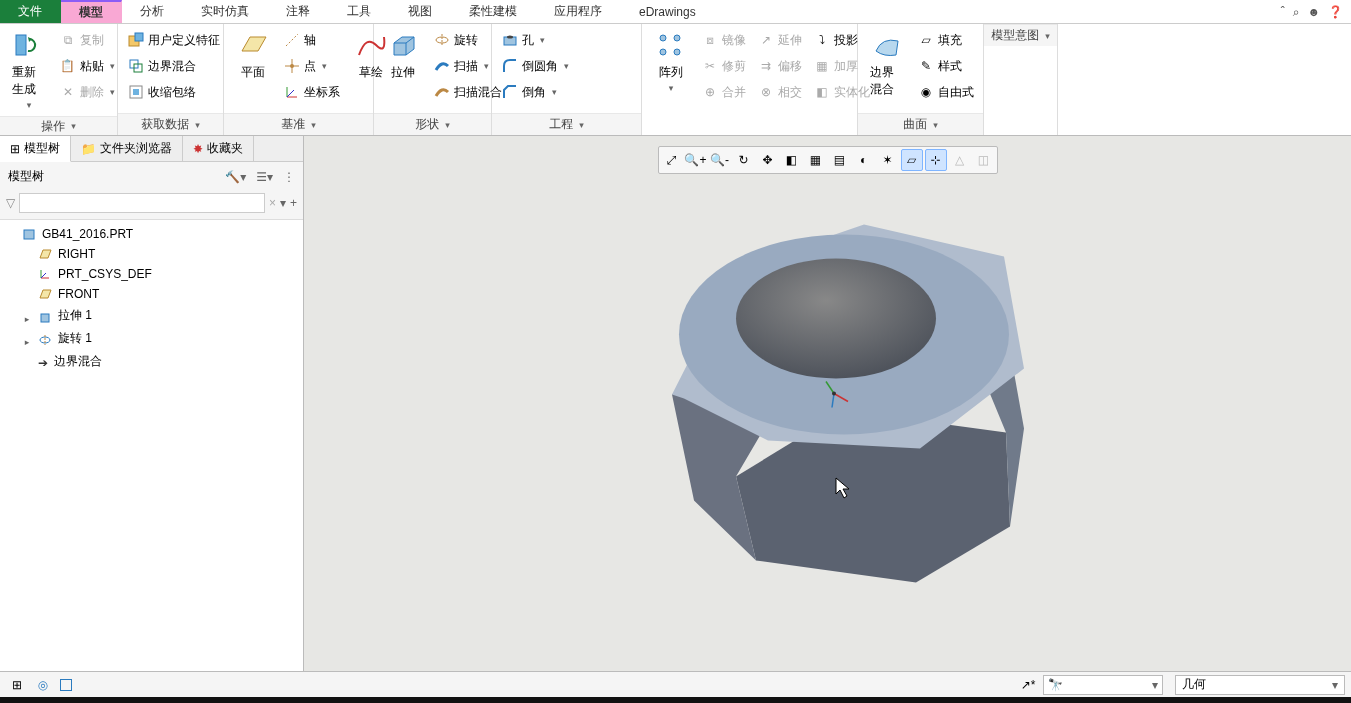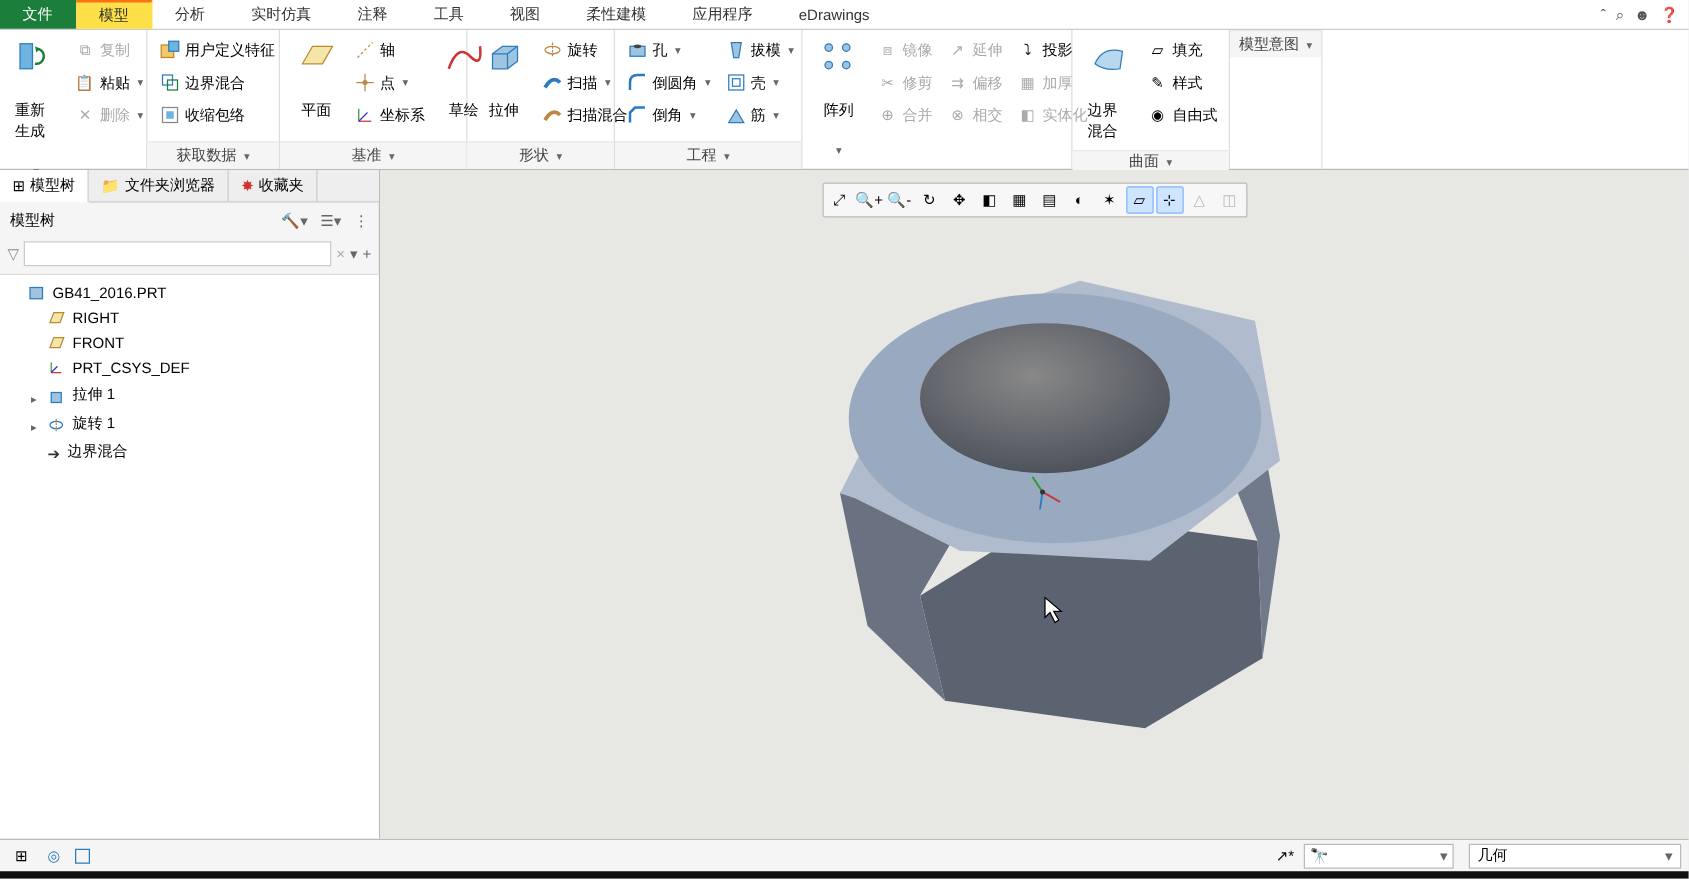--- a/index.html
+++ b/index.html
@@ -1,27 +1,27 @@
 <!DOCTYPE html>
 <html><head>
 <meta charset="utf-8">
 <style>
 *{box-sizing:border-box;margin:0;padding:0;font-family:"Microsoft YaHei","Segoe UI",sans-serif;font-size:12px;user-select:none}
 body{background:#f0f0f0;width:1351px;height:703px;overflow:hidden;display:flex;flex-direction:column}
 .tabs{display:flex;background:#fff;height:24px;border-bottom:1px solid #ccc;align-items:stretch}
 .tab{padding:0 18px;display:flex;align-items:center;color:#333;border-right:1px solid transparent;cursor:pointer}
 .tab.file{background:#1b7f3b;color:#fff}
-.tab.active{background:#fde047;border-top:2px solid #f97316;font-weight:400}
+.tab.active{background:#f9a8d4;border-top:2px solid #8b5cf6;font-weight:700}
 .tabs-spacer{flex:1}
 .tabs-right{display:flex;align-items:center;padding-right:8px;gap:8px;color:#555}
 .ribbon{display:flex;background:#fff;height:112px;border-bottom:1px solid #bbb}
 .grp{display:flex;flex-direction:column;border-right:1px solid #ddd}
 .grp-body{flex:1;display:flex;align-items:flex-start;padding:4px 6px;gap:4px}
 .grp-label{height:22px;display:flex;align-items:center;justify-content:center;color:#444;background:#f5f5f5;border-top:1px solid #e8e8e8;gap:4px}
-.vbtn{display:flex;flex-direction:column;align-items:center;justify-content:center;gap:18px;padding:2px 6px;cursor:pointer;border-radius:2px;min-width:46px}
+.vbtn{display:flex;flex-direction:column;align-items:center;justify-content:center;gap:2px;padding:2px 6px;cursor:pointer;border-radius:2px;min-width:46px}
 .vbtn .ic{width:32px;height:32px;display:flex;align-items:center;justify-content:center}
 .sbtn{display:flex;align-items:center;gap:4px;padding:2px 4px;cursor:pointer;border-radius:2px;height:24px;white-space:nowrap}
 .sbtn.disabled{color:#aaa}
 .sbtn .ic{width:16px;height:16px;display:flex;align-items:center;justify-content:center}
 .col{display:flex;flex-direction:column;gap:2px}
 .dd::after{content:"▾";font-size:9px;color:#666;margin-left:2px}
 .work{flex:1;display:flex;min-height:0}
 .side{width:304px;background:#f5f5f5;border-right:1px solid #bbb;display:flex;flex-direction:column}
 .side-tabs{display:flex;border-bottom:1px solid #ccc;background:#eee}
 .side-tab{display:flex;align-items:center;gap:4px;padding:4px 10px;border-right:1px solid #ccc;cursor:pointer}
@@ -255,47 +255,20 @@
           </div>
         <div class="sbtn dd">
             <span class="ic">
               <svg width="16" height="16">
                 <path d="M2 14 L2 6 L6 2 L14 2" fill="none" stroke="#2b7bbf" stroke-width="2"></path>
               </svg>
             </span>
             <span>倒角</span>
           </div>
       </div>
-      <div class="col">
-        <div class="sbtn dd">
-            <span class="ic">
-              <svg width="16" height="16">
-                <path d="M4 2 L12 2 L10 14 L6 14 Z" fill="#9fc4e0" stroke="#2b7bbf"></path>
-              </svg>
-            </span>
-            <span>拔模</span>
-          </div>
-        <div class="sbtn dd">
-            <span class="ic">
-              <svg width="16" height="16">
-                <rect x="2" y="2" width="12" height="12" fill="none" stroke="#2b7bbf"></rect>
-                <rect x="5" y="5" width="6" height="6" fill="none" stroke="#2b7bbf"></rect>
-              </svg>
-            </span>
-            <span>壳</span>
-          </div>
-        <div class="sbtn dd">
-            <span class="ic">
-              <svg width="16" height="16">
-                <path d="M2 14 L8 4 L14 14 Z" fill="#9fc4e0" stroke="#2b7bbf"></path>
-              </svg>
-            </span>
-            <span>筋</span>
-          </div>
-      </div>
     </div>
     <div class="grp-label dd">工程</div>
   </div>
 
   <div class="grp" style="width:216px">
     <div class="grp-body">
       <div class="vbtn">
           <span class="ic">
             <svg width="30" height="30">
               <circle cx="7" cy="7" r="3" fill="#9fc4e0" stroke="#2b7bbf"></circle>
@@ -433,35 +406,35 @@
             <svg width="14" height="14">
               <path d="M2 11 L5 3 L13 3 L10 11 Z" fill="#f4e6a8" stroke="#b98a2f"></path>
             </svg>
           </span>
           <span>RIGHT</span>
         </div>
         <div class="node indent1">
           <span class="exp"></span>
           <span class="ic">
             <svg width="14" height="14">
-              <path d="M2 11 L5 3 L13 3 L10 11 Z" fill="#f4e6a8" stroke="#b98a2f"></path>
-            </svg>
-          </span>
-          <span>FRONT</span>
-        </div>
-        <div class="node indent1">
-          <span class="exp"></span>
-          <span class="ic">
-            <svg width="14" height="14">
               <line x1="3" y1="11" x2="11" y2="11" stroke="#c33"></line>
               <line x1="3" y1="11" x2="3" y2="3" stroke="#393"></line>
               <line x1="3" y1="11" x2="8" y2="6" stroke="#33c"></line>
             </svg>
           </span>
           <span>PRT_CSYS_DEF</span>
+        </div>
+        <div class="node indent1">
+          <span class="exp"></span>
+          <span class="ic">
+            <svg width="14" height="14">
+              <path d="M2 11 L5 3 L13 3 L10 11 Z" fill="#f4e6a8" stroke="#b98a2f"></path>
+            </svg>
+          </span>
+          <span>FRONT</span>
         </div>
         <div class="node indent1">
           <span class="exp">▸</span>
           <span class="ic">
             <svg width="14" height="14">
               <rect x="3" y="4" width="8" height="8" fill="#9fc4e0" stroke="#2b7bbf"></rect>
             </svg>
           </span>
           <span>拉伸 1</span>
         </div>

